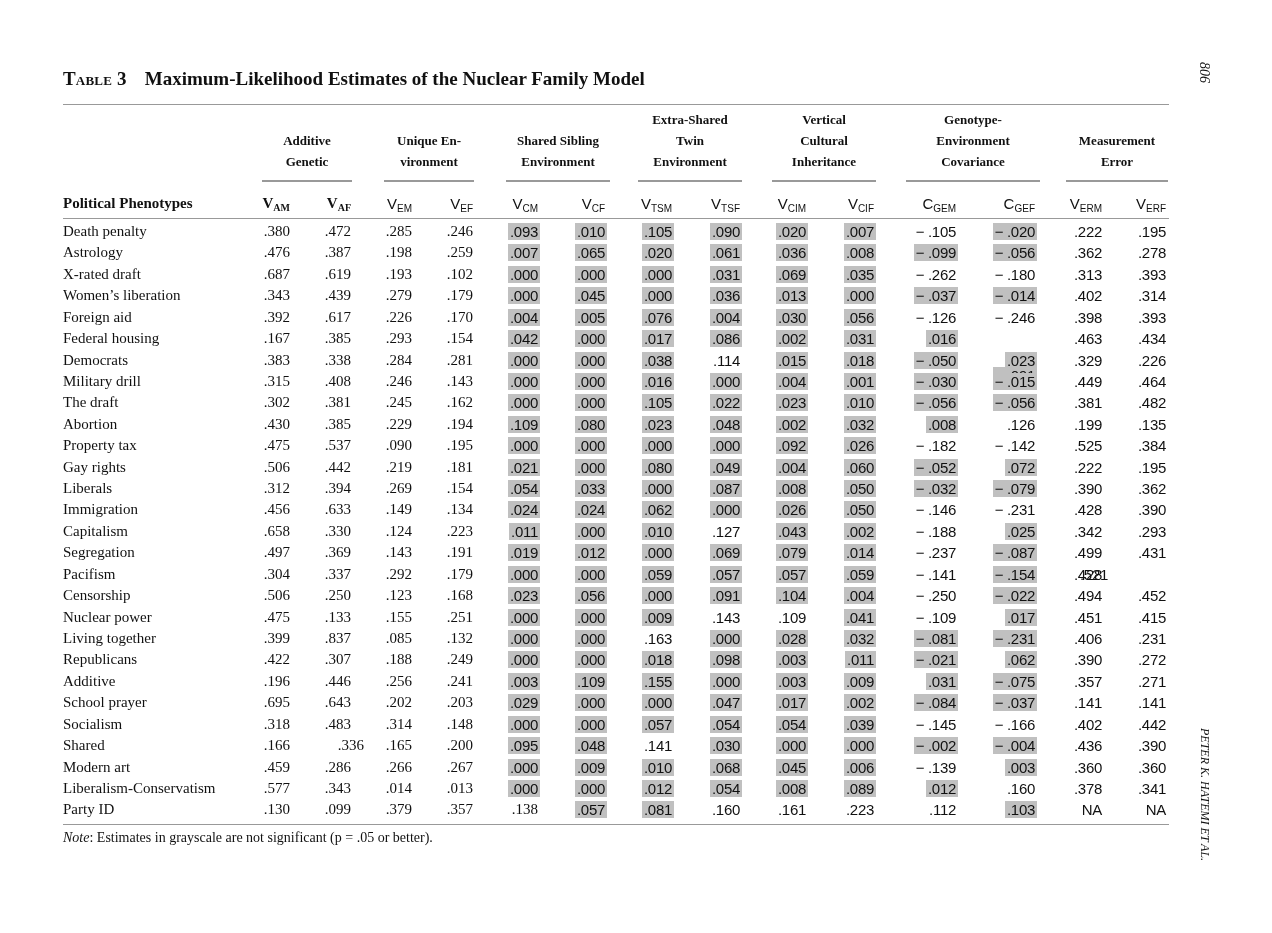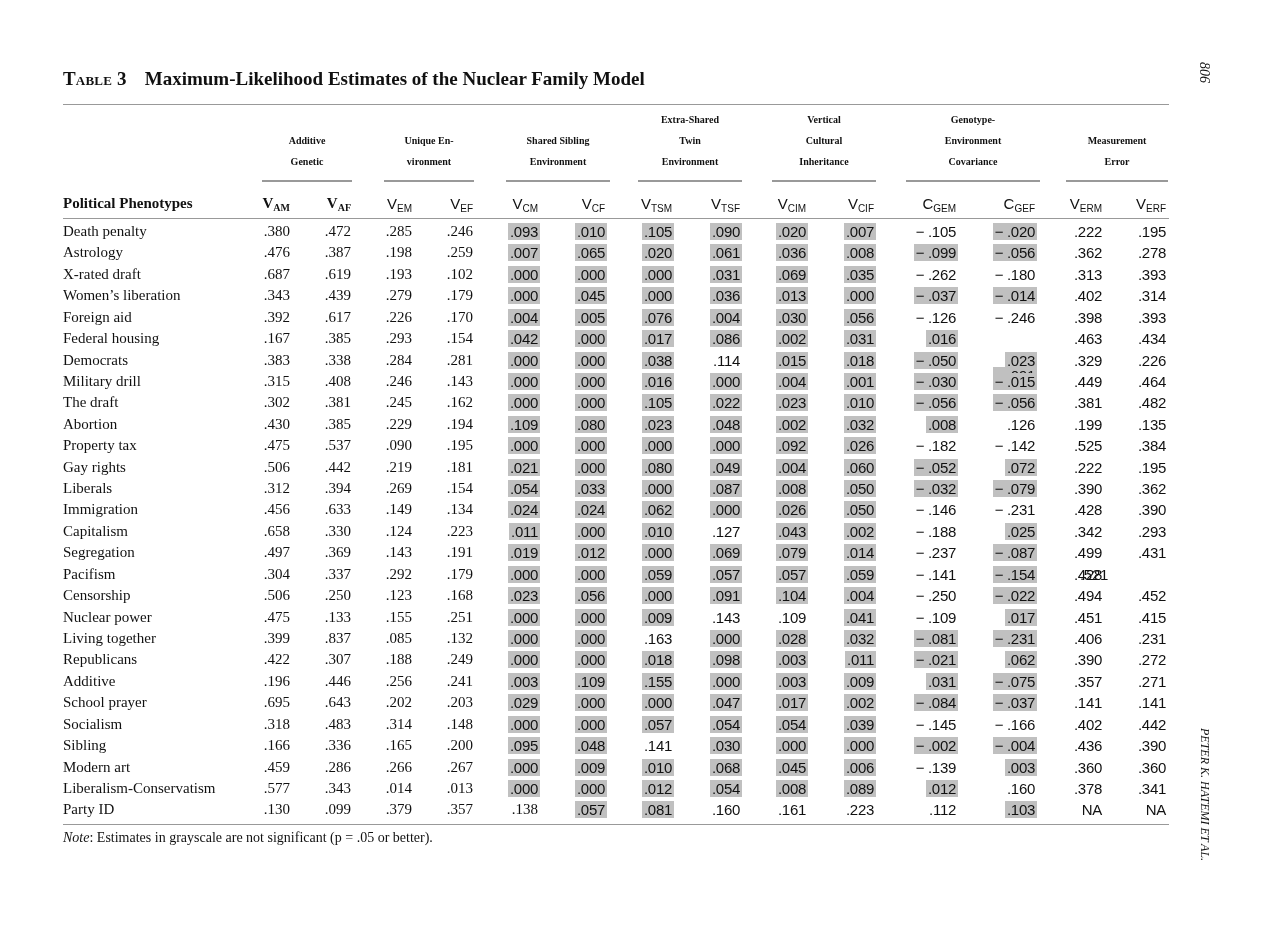--- a/index.html
+++ b/index.html
@@ -2,21 +2,21 @@
 <html><head>
 <meta charset="utf-8">
 <style>
   html, body { margin:0; padding:0; background:#ffffff; }
   body { width:1272px; height:933px; position:relative; overflow:hidden; color:#111; }
   .title { position:absolute; left:63px; top:68px; font-family:"Liberation Serif", serif; font-weight:bold; font-size:19px; white-space:nowrap; }
   .title .tlabel { font-variant:small-caps; letter-spacing:0.2px; margin-right:18px; }
   .pagenum { position:absolute; left:1192px; top:62px; font-family:"Liberation Serif", serif; font-style:italic; font-size:14px; transform:rotate(90deg); transform-origin:left top; width:30px; left:1212px; }
   .runhead { position:absolute; left:1212px; top:728px; font-family:"Liberation Serif", serif; font-style:italic; font-size:12px; transform:rotate(90deg); transform-origin:left top; white-space:nowrap; }
   .rule { position:absolute; left:63px; width:1106px; height:1px; background:#999; }
-  .grp { position:absolute; font-family:"Liberation Serif", serif; font-weight:bold; font-size:10px; text-align:center; line-height:21px; white-space:pre-line; }
+  .grp { position:absolute; font-family:"Liberation Serif", serif; font-weight:bold; font-size:13px; text-align:center; line-height:21px; white-space:pre-line; }
   .gline { position:absolute; height:2px; background:#999; top:180px; }
   .colhdr { position:absolute; top:195px; font-family:"Liberation Sans", sans-serif; font-size:15px; text-align:right; width:60px; }
   .colhdr sub { font-size:10px; vertical-align:-3px; }
   .colhdr.bold { font-family:"Liberation Serif", serif; font-weight:bold; }
   .rowhdr { position:absolute; left:63px; top:195px; font-family:"Liberation Serif", serif; font-weight:bold; font-size:15px; }
   .row { position:absolute; left:0; height:21.4px; width:1272px; }
   .rlabel { position:absolute; left:63px; font-family:"Liberation Serif", serif; font-size:15px; top:1px; white-space:nowrap; }
   .cell { position:absolute; top:1px; font-size:15px; text-align:right; width:70px; }
   .cell.serif { font-family:"Liberation Serif", serif; }
   .cell.sans { font-family:"Liberation Sans", sans-serif; letter-spacing:-0.3px; }
@@ -487,23 +487,23 @@
       <div class="cell sans" style="left: 604px;"><span class="v shaded">.057</span></div>
       <div class="cell sans" style="left: 672px;"><span class="v shaded">.054</span></div>
       <div class="cell sans" style="left: 738px;"><span class="v shaded">.054</span></div>
       <div class="cell sans" style="left: 806px;"><span class="v shaded">.039</span></div>
       <div class="cell sans" style="left: 888px;"><span class="v">− .145</span></div>
       <div class="cell sans" style="left: 967px;"><span class="v">− .166</span></div>
       <div class="cell sans" style="left: 1034px;"><span class="v">.402</span></div>
       <div class="cell sans" style="left: 1098px;"><span class="v">.442</span></div>
     </div>
     <div class="row" style="top: 736.08px;">
-      <div class="rlabel">Sibling</div>
+      <div class="rlabel">Shared</div>
       <div class="cell serif" style="left: 222px;"><span class="v">.166</span></div>
-      <div class="cell serif" style="left: 283px;"><span class="v">.336</span></div>
+      <div class="cell serif" style="left: 283px; padding-left: 13px;"><span class="v">.336</span></div>
       <div class="cell serif" style="left: 344px;"><span class="v">.165</span></div>
       <div class="cell serif" style="left: 405px;"><span class="v">.200</span></div>
       <div class="cell sans" style="left: 470px;"><span class="v shaded">.095</span></div>
       <div class="cell sans" style="left: 537px;"><span class="v shaded">.048</span></div>
       <div class="cell sans" style="left: 604px;"><span class="v">.141</span></div>
       <div class="cell sans" style="left: 672px;"><span class="v shaded">.030</span></div>
       <div class="cell sans" style="left: 738px;"><span class="v shaded">.000</span></div>
       <div class="cell sans" style="left: 806px;"><span class="v shaded">.000</span></div>
       <div class="cell sans" style="left: 888px;"><span class="v shaded">− .002</span></div>
       <div class="cell sans" style="left: 967px;"><span class="v shaded">− .004</span></div>

